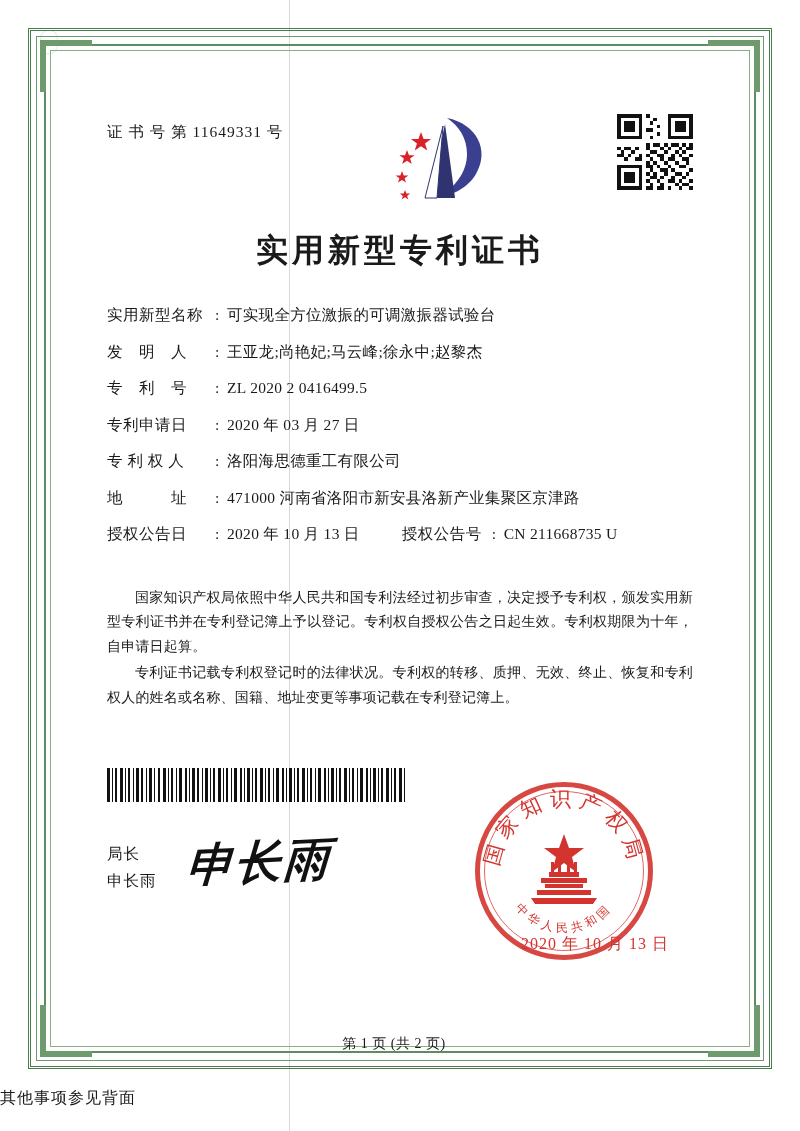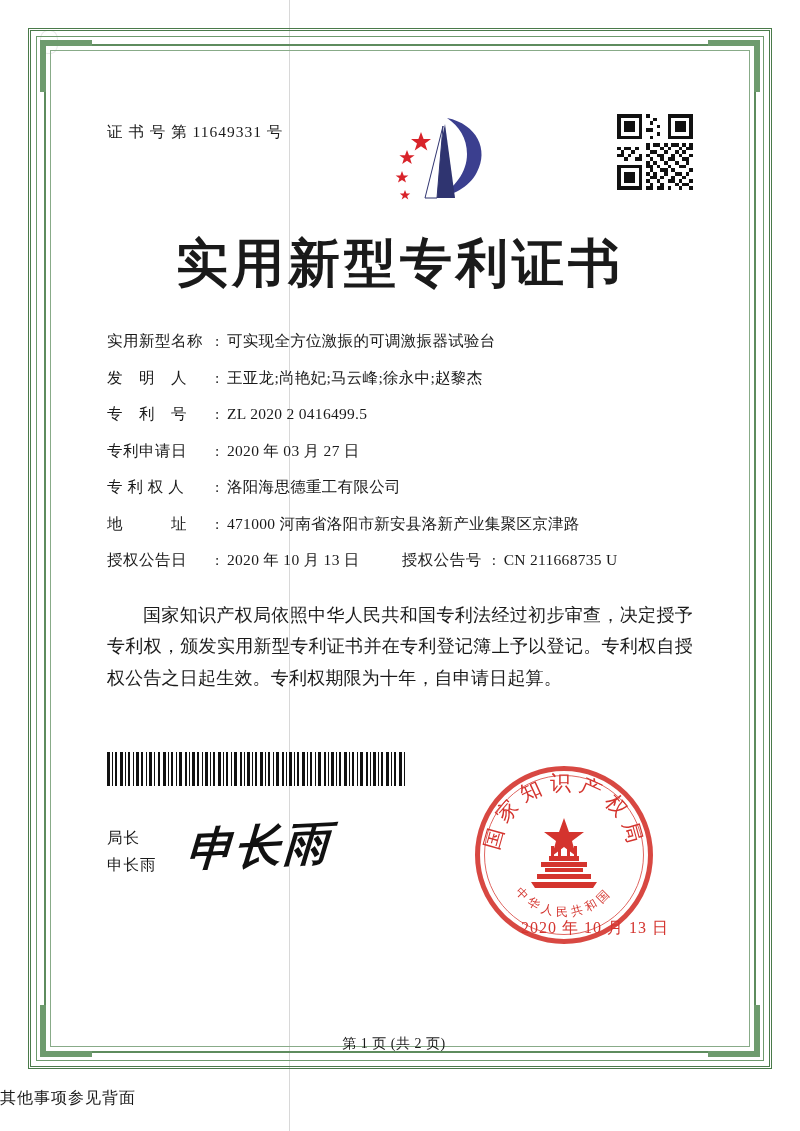--- a/index.html
+++ b/index.html
@@ -112,21 +112,21 @@
   
   .qr {
     width: 76px;
     height: 76px;
     margin-top: 4px;
     image-rendering: pixelated;
   }
 
   .title {
     text-align: center;
-    font-size: 52px;
+    font-size: 32px;
     font-weight: bold;
     letter-spacing: 4px;
     margin: 14px 0 34px 0;
     font-family: "DejaVu Serif", "Liberation Serif", serif;
   }
 
   .fields {
     font-size: 15.5px;
     line-height: 1.0;
   }
@@ -142,22 +142,22 @@
     letter-spacing: 0.5px;
   }
   .field-colon { width: 12px; flex: 0 0 12px; }
   .field-value { letter-spacing: 0.3px; }
 
   .field-row.dual { margin-bottom: 8px; }
   .dual-right { margin-left: 42px; display: flex; align-items: baseline; justify-content: space-between; }
   .dual-right .field-label { width: 90px; flex: 0 0 90px; }
 
   .paragraphs {
-    margin-top: 32px;
-    font-size: 18px;
+    margin-top: 44px;
+    font-size: 14px;
     line-height: 1.75;
     text-align: justify;
     letter-spacing: 0.2px;
   }
   .paragraphs p {
     margin: 0 0 2px 0;
     text-indent: 2em;
   }
 
   
@@ -434,20 +434,21 @@
           <div class="field-label">授权公告号</div>
           <div class="field-colon">:</div>
           <div class="field-value">CN 211668735 U</div>
         </div>
       </div>
 
     </div>
 
     <div class="paragraphs">
       <p>国家知识产权局依照中华人民共和国专利法经过初步审查，决定授予专利权，颁发实用新型专利证书并在专利登记簿上予以登记。专利权自授权公告之日起生效。专利权期限为十年，自申请日起算。</p>
+      <p>专利证书记载专利权登记时的法律状况。专利权的转移、质押、无效、终止、恢复和专利权人的姓名或名称、国籍、地址变更等事项记载在专利登记簿上。</p>
     </div>
 
     <div class="lower">
 
       <div class="barcode">
         <svg width="300" height="34" viewBox="0 0 300 34" shape-rendering="crispEdges" xmlns="http://www.w3.org/2000/svg">
           <rect width="300" height="34" fill="#fff"></rect>
           <g fill="#111">
             <rect x="0" y="0" width="3" height="34"></rect>
               <rect x="5" y="0" width="1" height="34"></rect>

